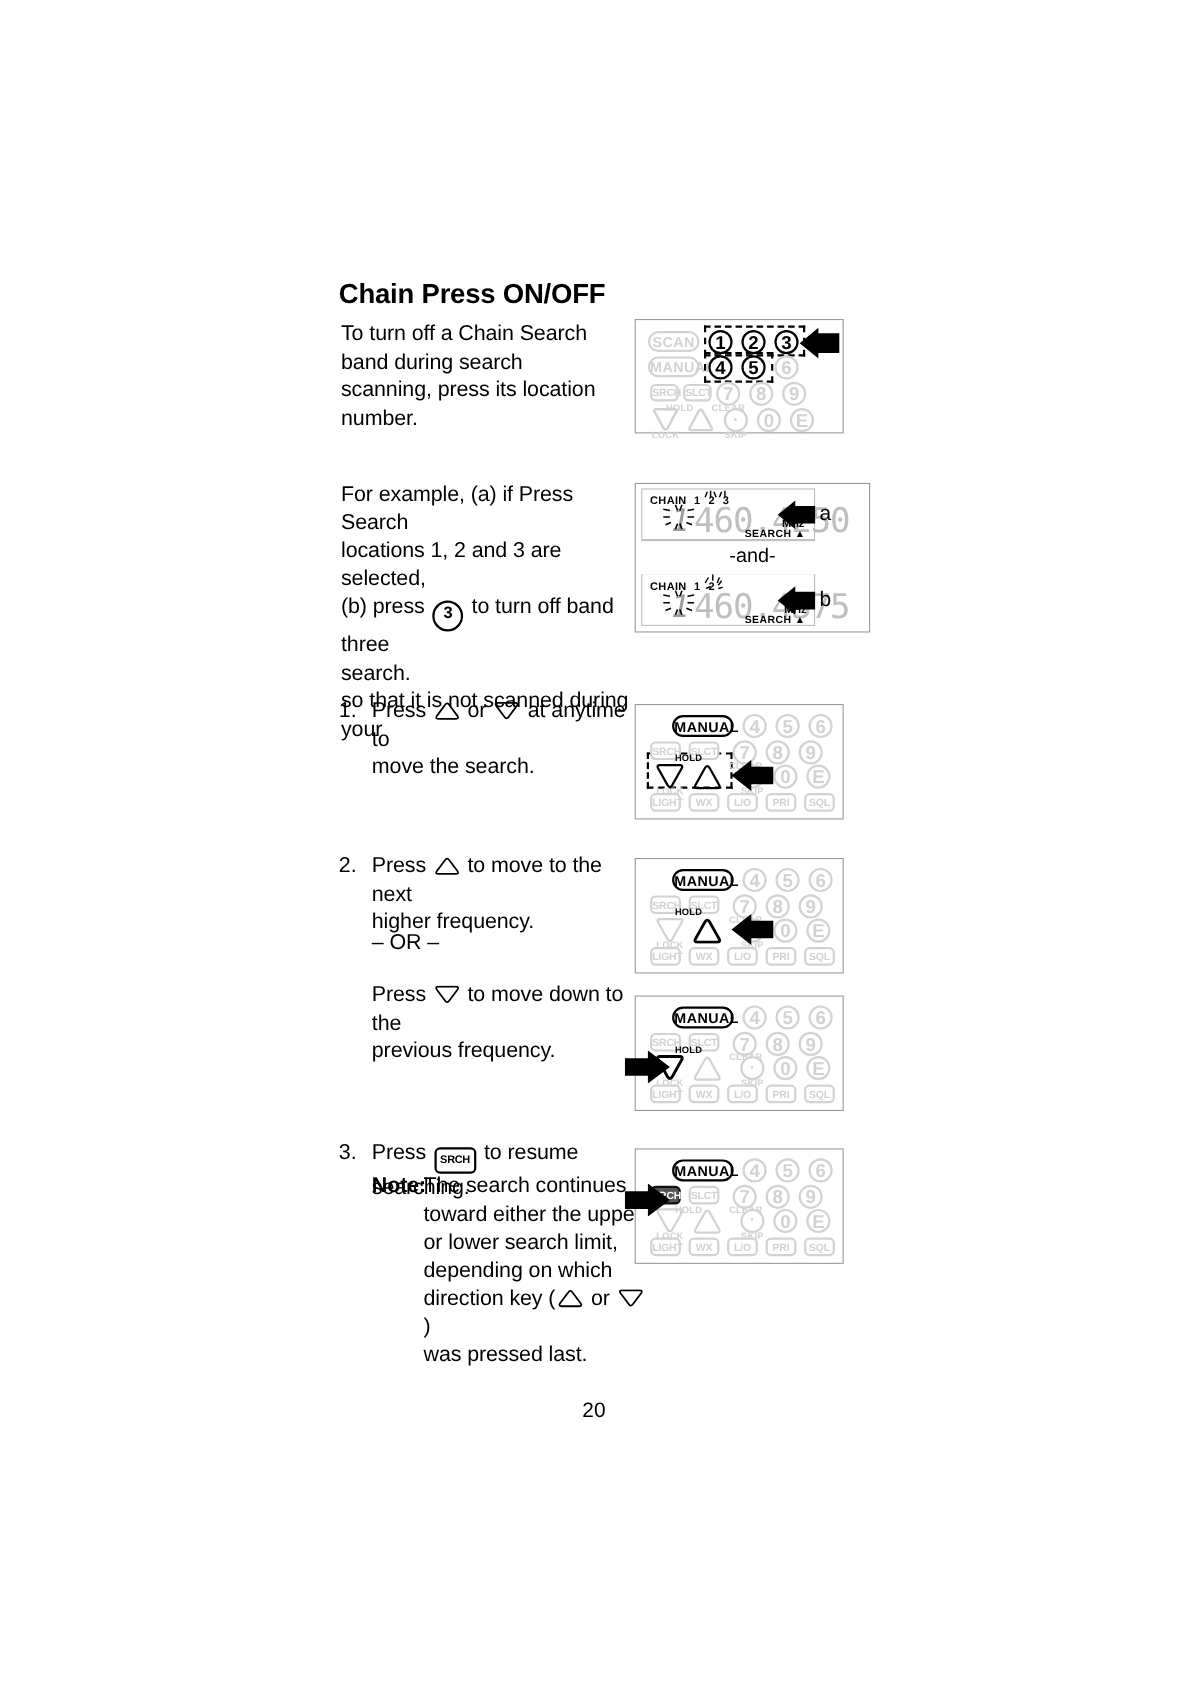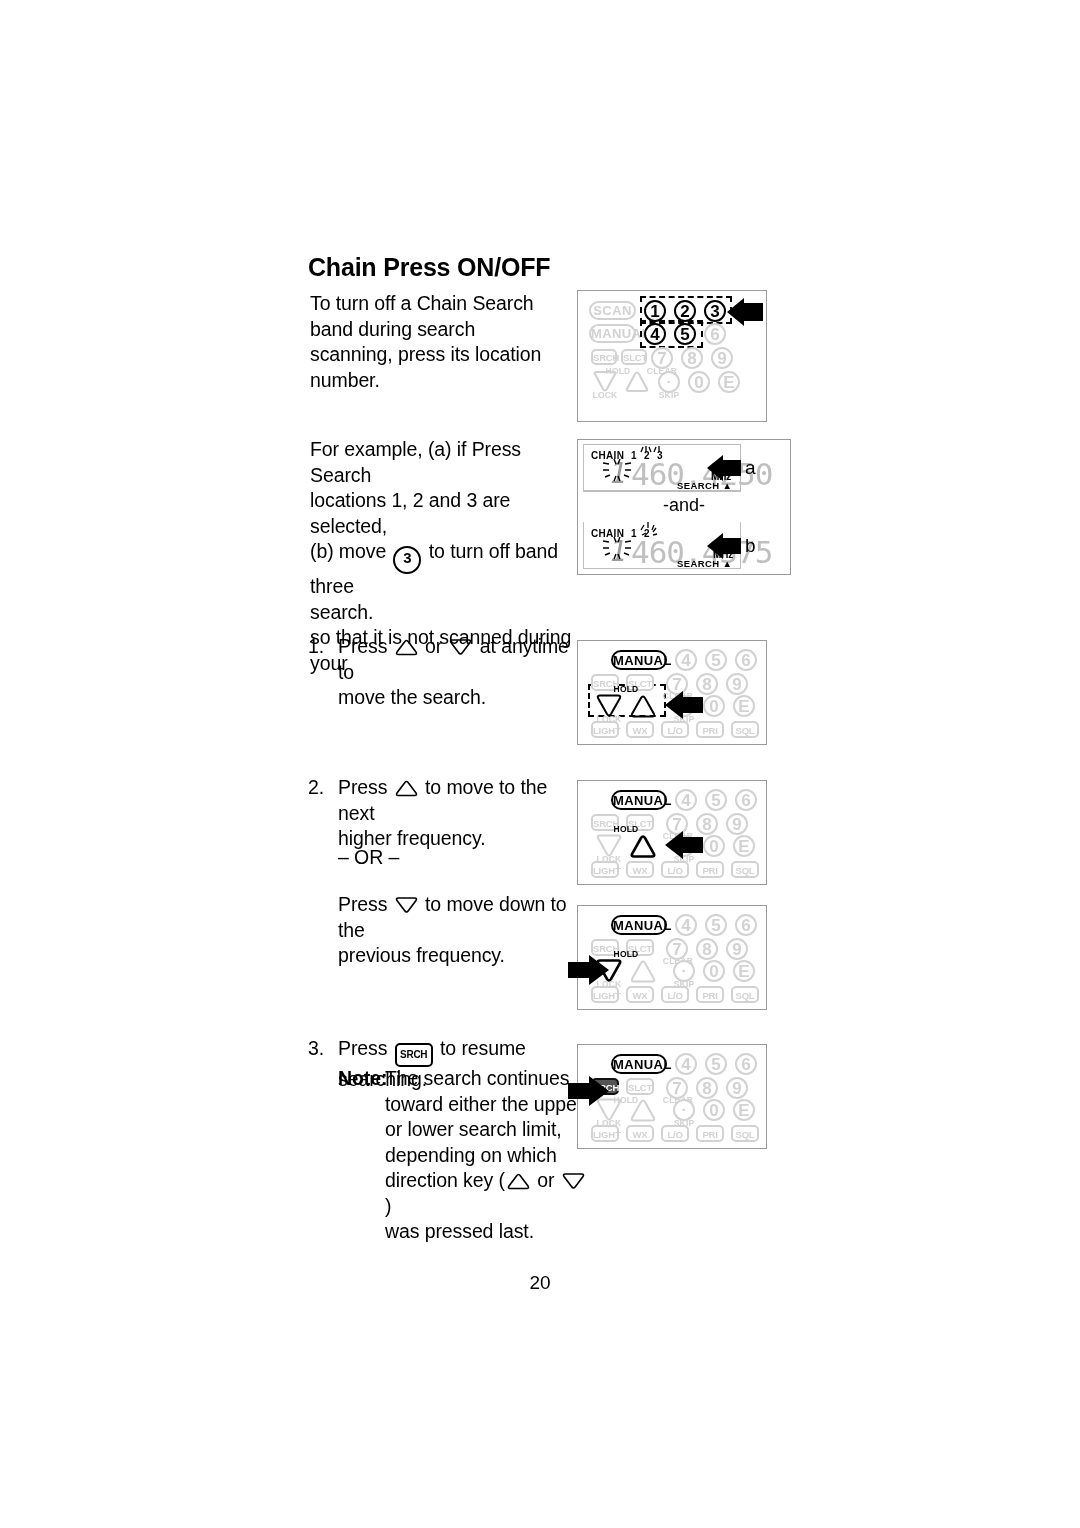--- a/index.html
+++ b/index.html
@@ -246,21 +246,21 @@
 <body>
 
 <div class="page">
 
   <div class="h-section" style="left:308px; top:253px;">Chain Press ON/OFF</div>
 
   <div class="body-text" style="left:310px; top:291px; width:248px;">
     <p>To turn off a Chain Search band during search scanning, press its location number.</p>
   </div>
 
-  <div class="figbox" style="left:577px; top:290px; width:190px; height:132px;">
+  <div class="figbox" style="left:577px; top:290px; width:190px; height:104px;">
     <div class="kp">
 
       <div class="dashbox" style="left:62px; top:5px; width:92px; height:28px;"></div>
       <div class="dashbox" style="left:62px; top:29px; width:63px; height:28px;"></div>
 
       <div class="key pill" style="left:11px; top:10px; width:47px; height:19px; line-height:16px;">
         <span class="kt">SCAN</span>
       </div>
       <div class="key rnd on" style="left:66px; top:9px; width:22px; height:22px; line-height:19px;">
         <span class="kt">1</span>
@@ -332,21 +332,21 @@
       <svg width="38" height="28" viewBox="0 0 38 28">
         <path d="M37 5 L37 23 L18 23 L18 28 L1 14 L18 0 L18 5 Z" fill="#000"></path>
       </svg>
     </div>
   </div>
 
   <div class="body-text" style="left:310px; top:437px; width:270px;">
     <p>For example, (a) if Press Search</p>
     <p>locations 1, 2 and 3 are selected,</p>
     <p>
-      <span>(b) move</span>
+      <span>(b) press</span>
       <span class="inline-circ">3</span>
       <span>to turn off band three</span>
     </p>
     <p>search.</p>
     <p>so that it is not scanned during your</p>
   </div>
 
   <div class="figbox" style="left:577px; top:439px; width:214px; height:136px;">
 
     <div class="lcd" style="left:5px; top:4px; width:158px; height:47px;">

